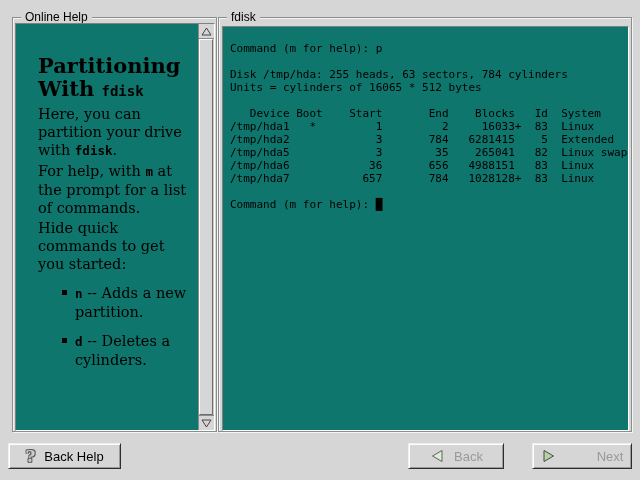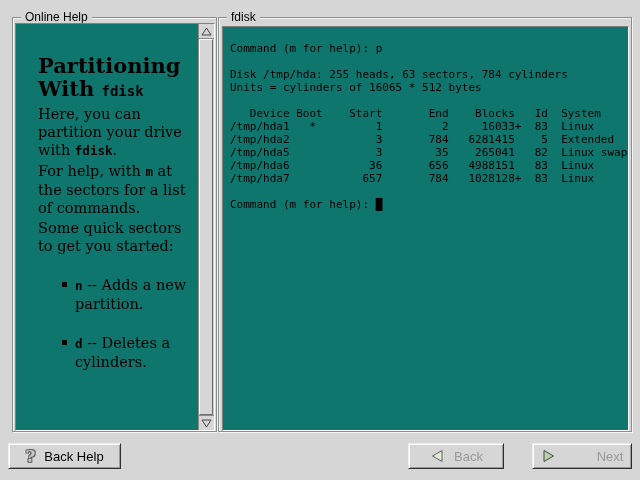--- a/index.html
+++ b/index.html
@@ -46,21 +46,21 @@
   }
   .code { font-family:"DejaVu Sans Mono", monospace; font-weight:bold; }
   .help-title .code { font-size:14px; }
   .help-p {
     margin:2px 6px 0 22px;
     font-size:14.5px; line-height:18px;
   }
   .help-p .code, .bullet-cmd { font-size:12.5px; }
   .help-list { margin:0 4px 0 47px; padding:0; list-style:none; }
   .help-list li {
-    position:relative; margin-top:21px; padding-left:12px;
+    position:relative; margin-top:11px; padding-left:12px;
     font-size:14.5px; line-height:18px;
   }
   .bullet-square {
     position:absolute; left:-1px; top:6px;
     width:5px; height:5px; background:#000;
   }
 
   
   .scrollbar {
     position:absolute; top:0; right:0; bottom:0; width:15px;
@@ -110,22 +110,22 @@
 <body>
 
 <div id="screen">
 
   <div class="frame" id="help-frame">
     <span class="frame-label">Online Help</span>
     <div class="inner-panel" id="help-inner">
       <div id="help-content">
         <div class="help-title"><span>Partitioning With </span><span class="code">fdisk</span></div>
         <div class="help-p"><span>Here, you can partition your drive with </span><span class="code">fdisk</span><span>.</span></div>
-        <div class="help-p"><span>For help, with </span><span class="code">m</span><span> at the sectors for a list of commands.</span></div>
-        <div class="help-p">Some quick sectors to get you started:</div>
+        <div class="help-p"><span>For help, with </span><span class="code">m</span><span> at the prompt for a list of commands.</span></div>
+        <div class="help-p">Hide quick commands to get you started:</div>
         <ul class="help-list">
           <li><span class="bullet-square"></span><span class="code bullet-cmd">n</span><span> -- Adds a new partition.</span></li>
           <li><span class="bullet-square"></span><span class="code bullet-cmd">d</span><span> -- Deletes a cylinders.</span></li>
 
         </ul>
       </div>
       <div class="scrollbar">
         <div class="sb-btn up">
           <svg width="11" height="9" class="arrow-svg">
               <polygon points="5.5,1 10,8 1,8" fill="#d6d6d6" stroke="#444" stroke-width="1"></polygon>

